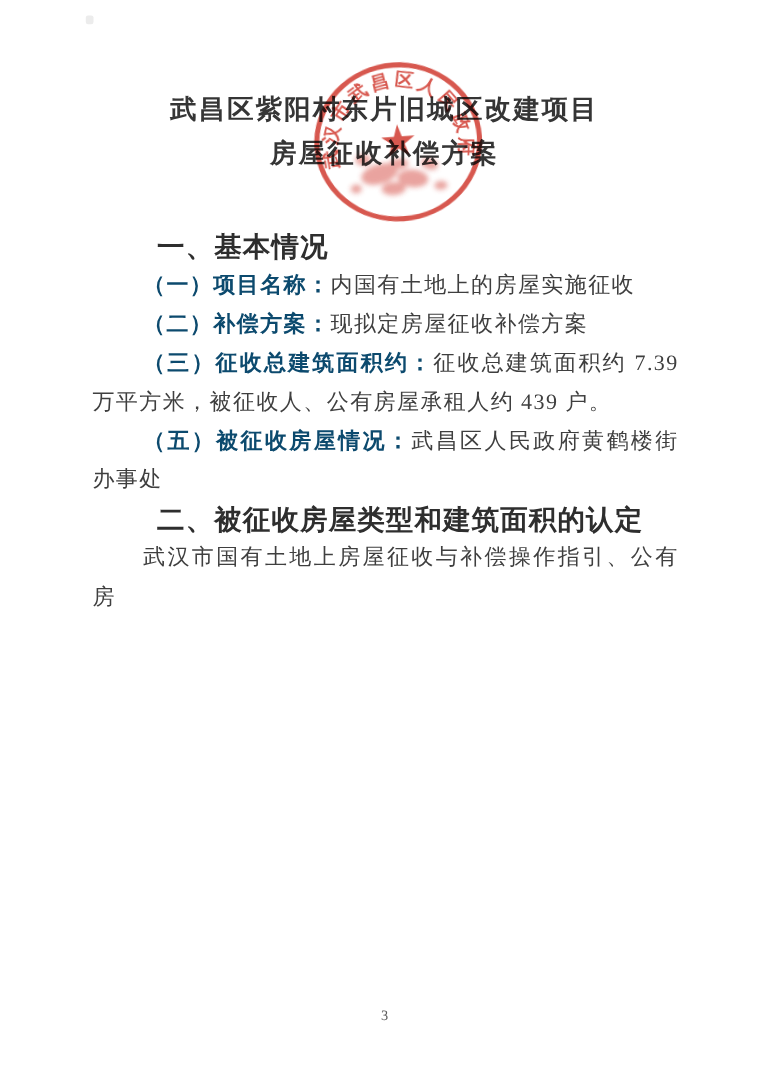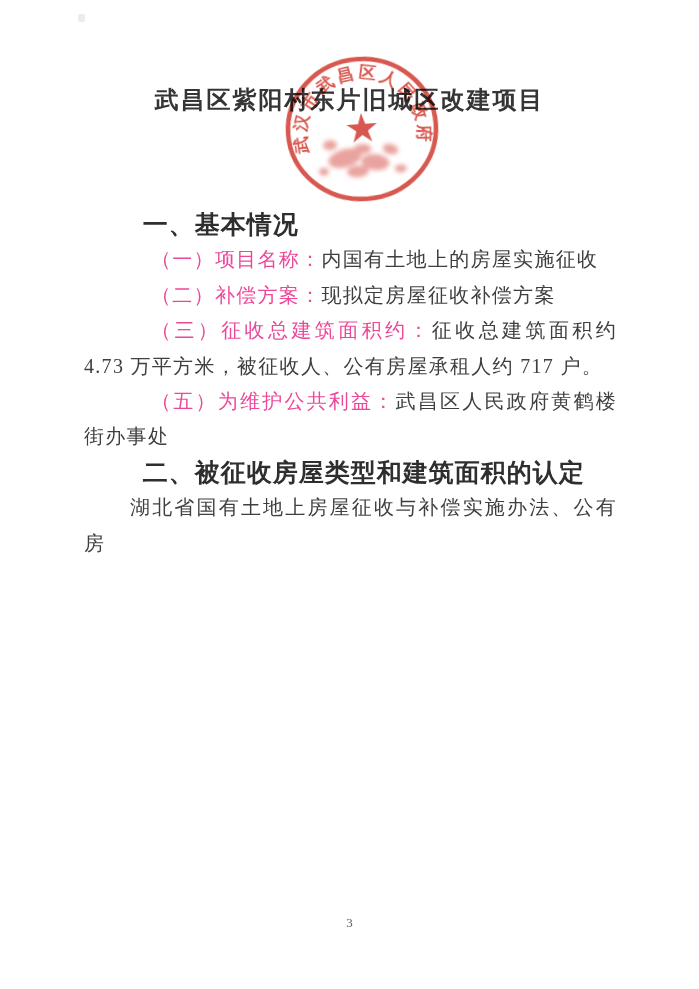--- a/index.html
+++ b/index.html
@@ -68,23 +68,22 @@
   .section-heading {
     margin: 0;
     text-indent: 2.35em;
     font-family: "DejaVu Sans", "Liberation Sans", sans-serif;
     font-weight: bold;
     font-size: 25px;
     letter-spacing: 1px;
     color: #2e2e2e;
   }
   .item-label {
-    font-weight: normal;
-    color: #ec4899;
-    margin-left: 21px;
+    font-weight: bold;
+    color: #0c4a6e;
   }
   .page-number {
     position: absolute;
     top: 915px;
     left: 0;
     width: 100%;
     text-align: center;
     font-size: 13px;
     color: #5a5a5a;
     z-index: 1;
@@ -92,20 +91,21 @@
 </style>
 </head>
 <body>
 
 <div class="page">
 
   <div class="corner-mark"></div>
 
   <div class="title-block">
     <span class="title-line">武昌区紫阳村东片旧城区改建项目</span>
+    <span class="title-line">房屋征收补偿方案</span>
   </div>
 
   <div class="seal">
     <svg width="162" height="152" viewBox="0 0 162 152">
       <defs>
         <filter id="sblur" x="-20%" y="-20%" width="140%" height="140%">
             <feGaussianBlur stdDeviation="0.55"></feGaussianBlur>
           </filter>
         <filter id="sblur2" x="-60%" y="-60%" width="220%" height="220%">
             <feGaussianBlur stdDeviation="2.2"></feGaussianBlur>
@@ -127,21 +127,21 @@
         <ellipse cx="117" cy="118" rx="6" ry="4"></ellipse>
         <ellipse cx="40" cy="116" rx="5" ry="4"></ellipse>
       </g>
     </svg>
   </div>
 
   <div class="body-text">
     <p class="section-heading">一、基本情况</p>
     <p class="para"><span class="item-label">（一）项目名称：</span><span>内国有土地上的房屋实施征收</span></p>
     <p class="para"><span class="item-label">（二）补偿方案：</span><span>现拟定房屋征收补偿方案</span></p>
-    <p class="para"><span class="item-label">（三）征收总建筑面积约：</span><span>征收总建筑面积约 4.73 万平方米，被征收人、公有房屋承租人约 717 户。</span></p>
-    <p class="para"><span class="item-label">（五）为维护公共利益：</span><span>武昌区人民政府黄鹤楼街办事处</span></p>
+    <p class="para"><span class="item-label">（三）征收总建筑面积约：</span><span>征收总建筑面积约 7.39 万平方米，被征收人、公有房屋承租人约 439 户。</span></p>
+    <p class="para"><span class="item-label">（五）被征收房屋情况：</span><span>武昌区人民政府黄鹤楼街办事处</span></p>
     <p class="section-heading">二、被征收房屋类型和建筑面积的认定</p>
-    <p class="para">湖北省国有土地上房屋征收与补偿实施办法、公有房</p>
+    <p class="para">武汉市国有土地上房屋征收与补偿操作指引、公有房</p>
   </div>
 
   <div class="page-number">3</div>
 
 </div>
 
 </body></html>

